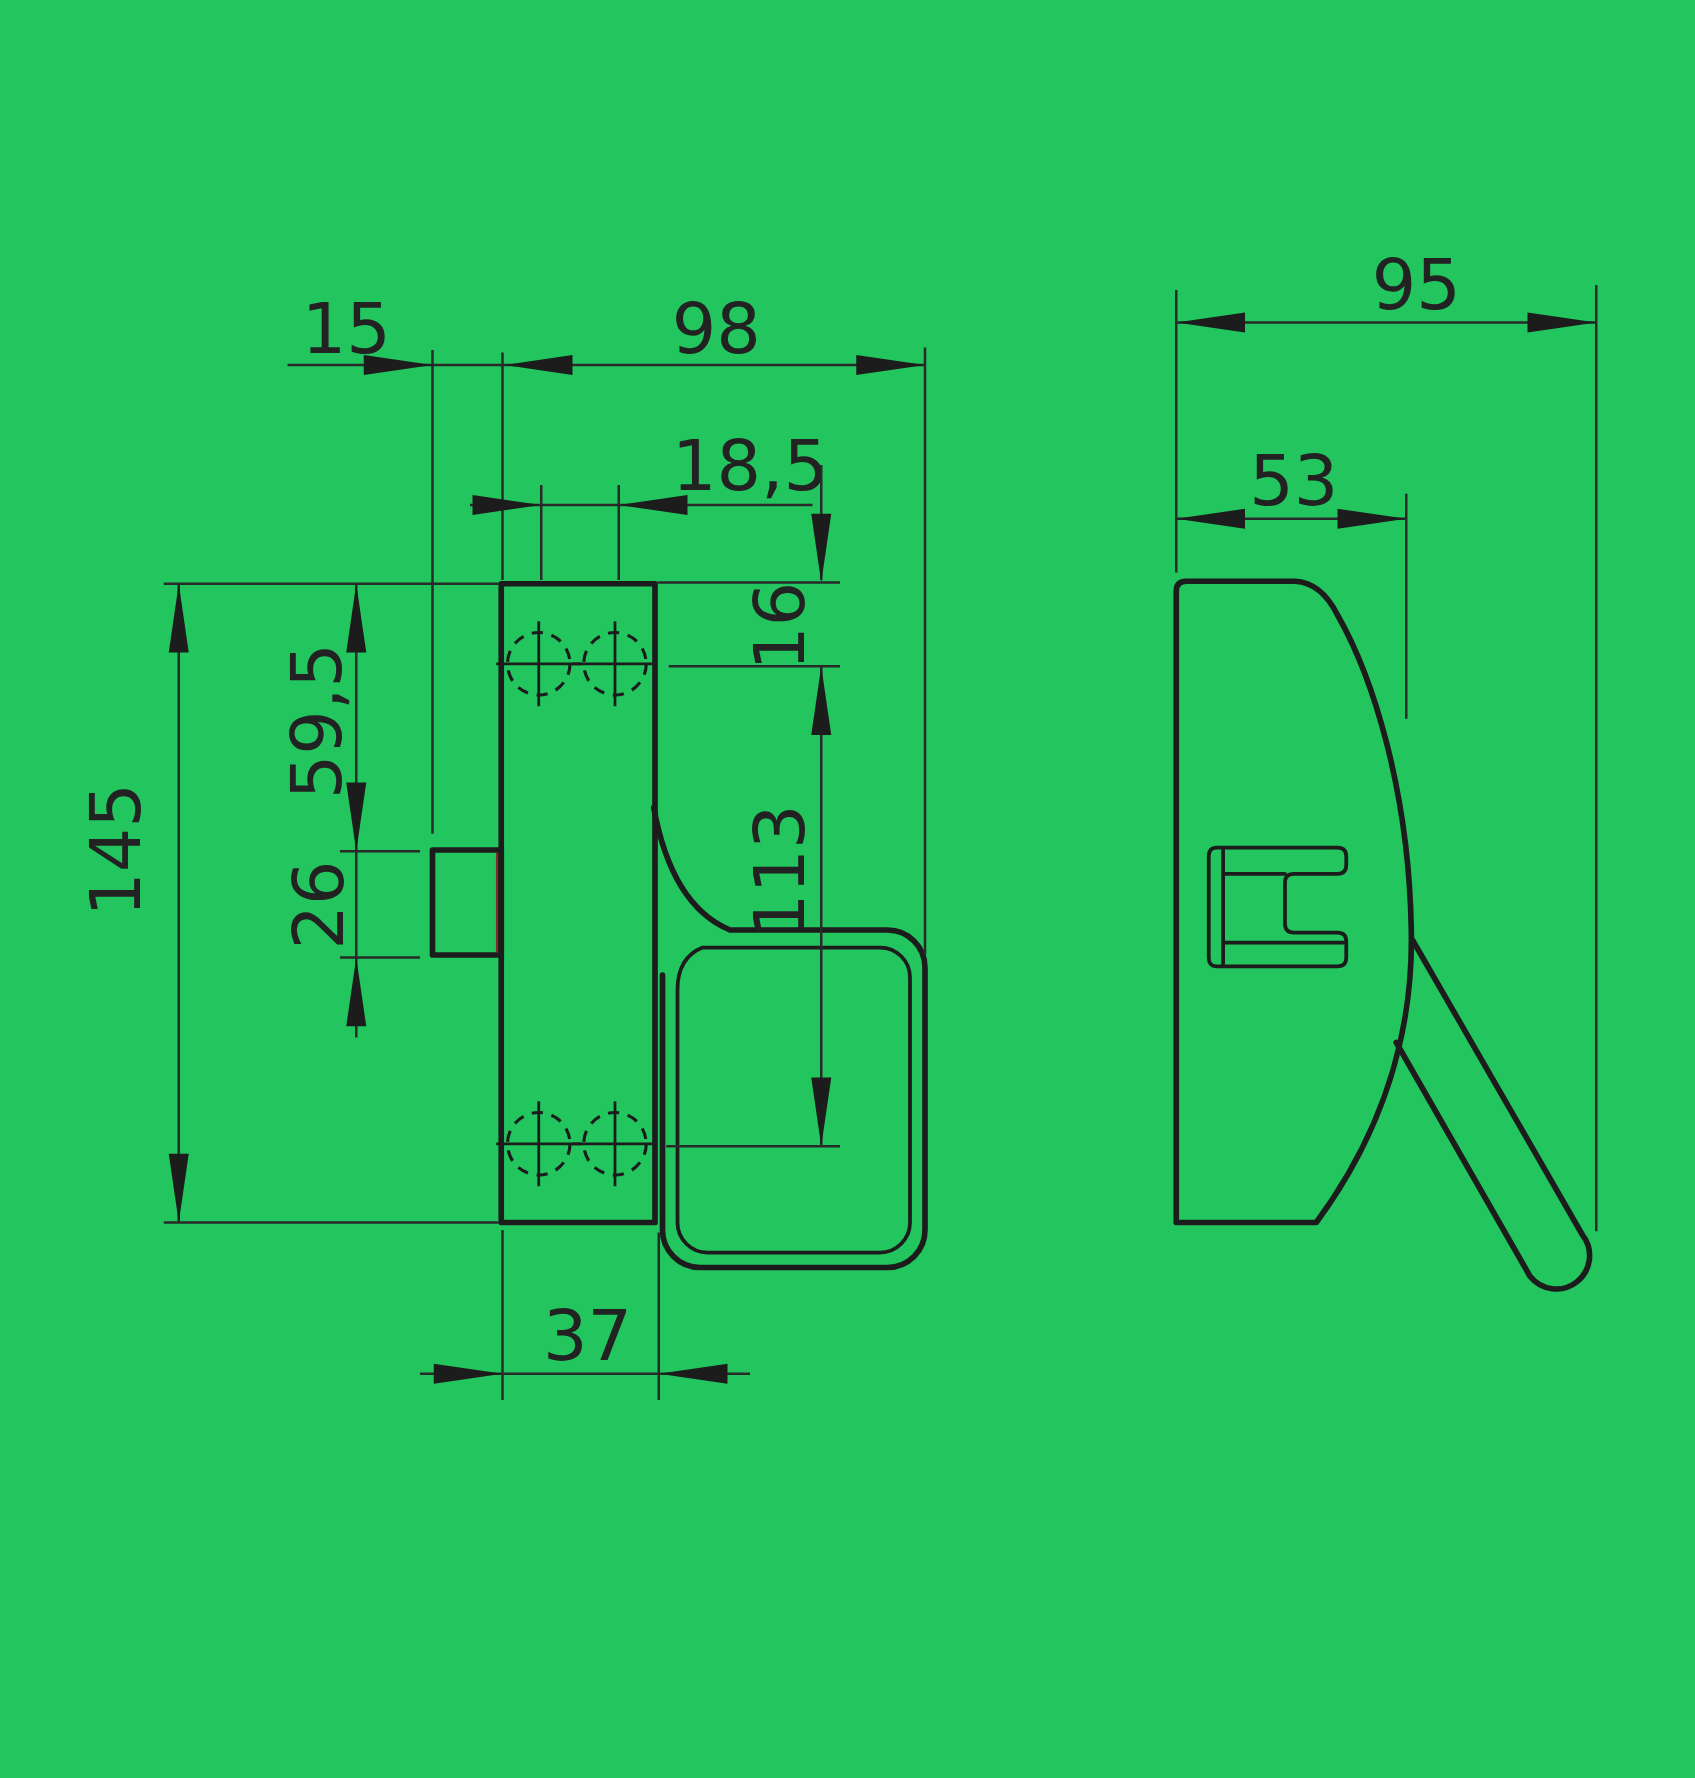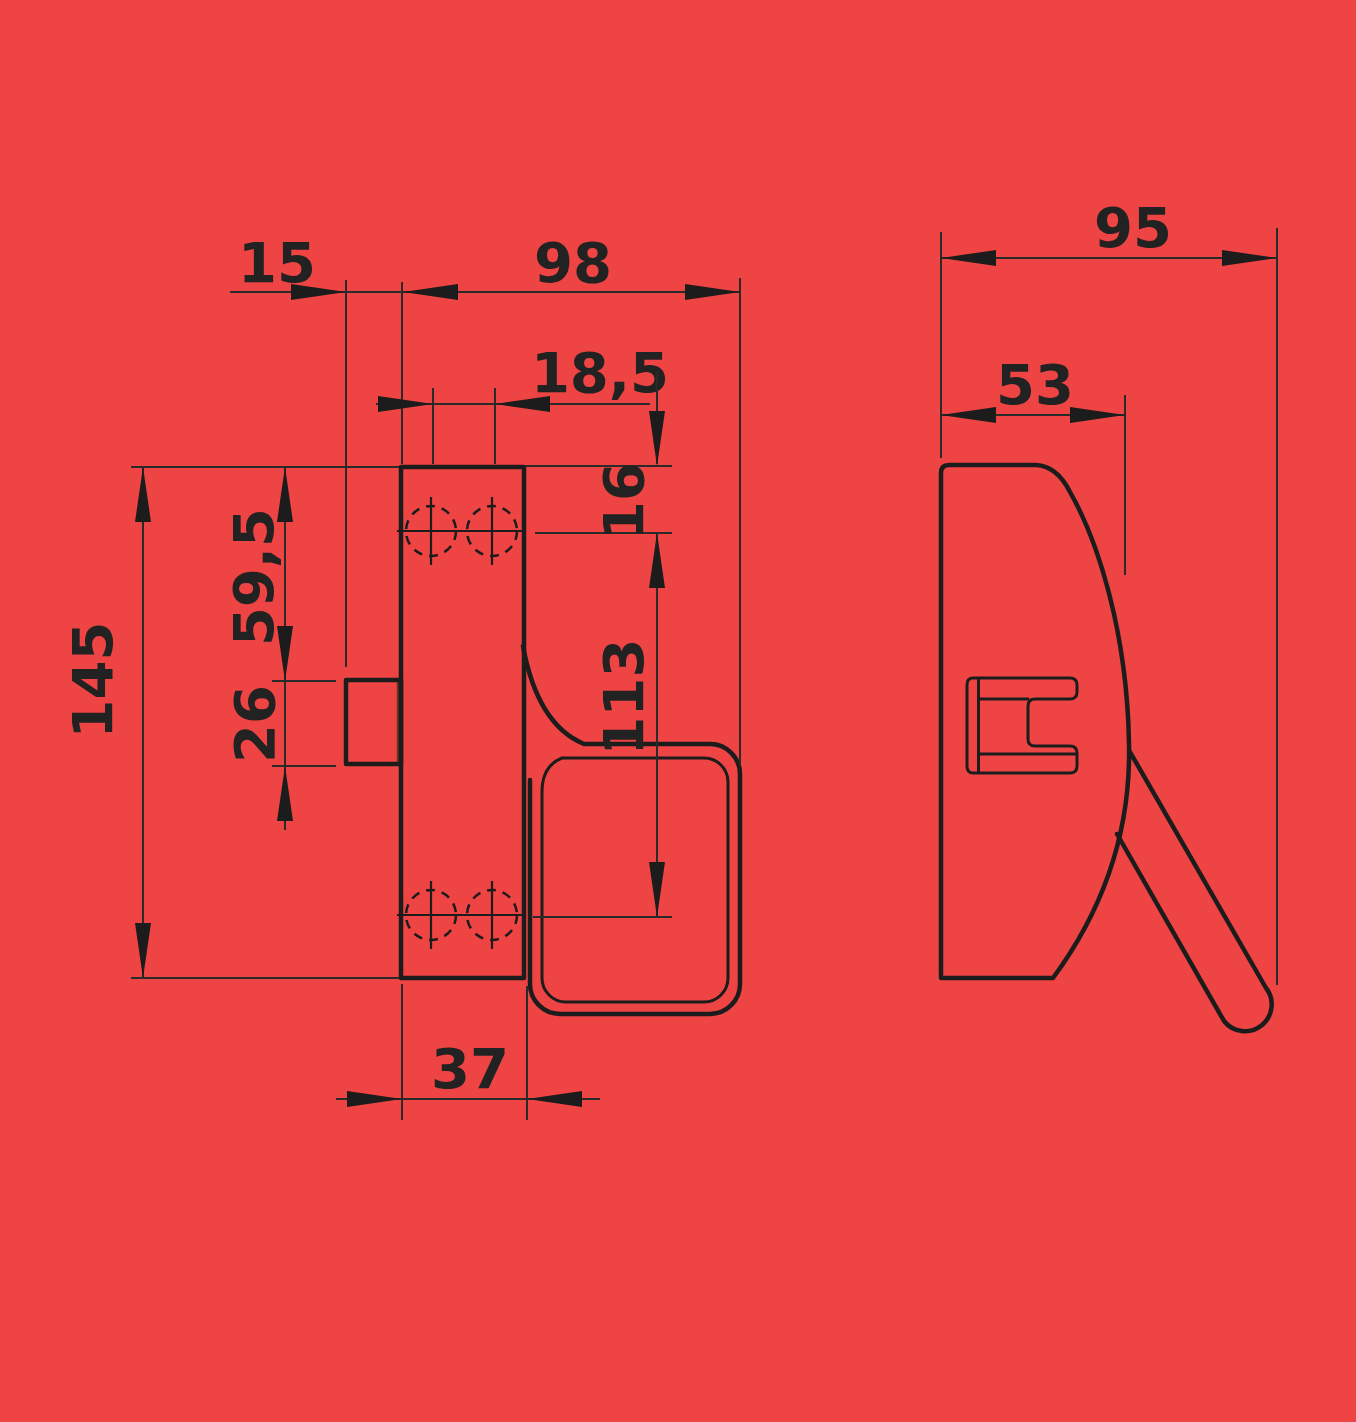--- a/index.html
+++ b/index.html
@@ -7,23 +7,22 @@
     padding: 0;
     background: #ffffff;
     width: 1356px;
     height: 1422px;
     font-family: "DejaVu Sans", "Liberation Sans", sans-serif;
   }
   #stage {
     position: relative;
     width: 1356px;
     height: 1422px;
-    background: #ef4444;
+    background: #22c55e;
     overflow: hidden;
-    font-weight: bold;
   }
   svg { display: block; }
   .obj  { fill: none; stroke: #1c1c1c; stroke-width: 4.5; stroke-linecap: round; stroke-linejoin: round; }
   .obj-thin { fill: none; stroke: #1c1c1c; stroke-width: 3; stroke-linecap: round; }
   .dim  { fill: none; stroke: #2a2a2a; stroke-width: 2; stroke-linecap: butt; }
   .hole { fill: none; stroke: #1c1c1c; stroke-width: 2.5; stroke-dasharray: 9 7; }
   .cross{ fill: none; stroke: #1c1c1c; stroke-width: 2.2; }
   .ah   { fill: #1c1c1c; stroke: none; }
   .lbl  { font-family: "DejaVu Sans", "Liberation Sans", sans-serif; font-size: 56px; fill: #222222; text-anchor: middle; }
   .red  { stroke: #7b2e28; stroke-width: 2.5; fill: none; }

